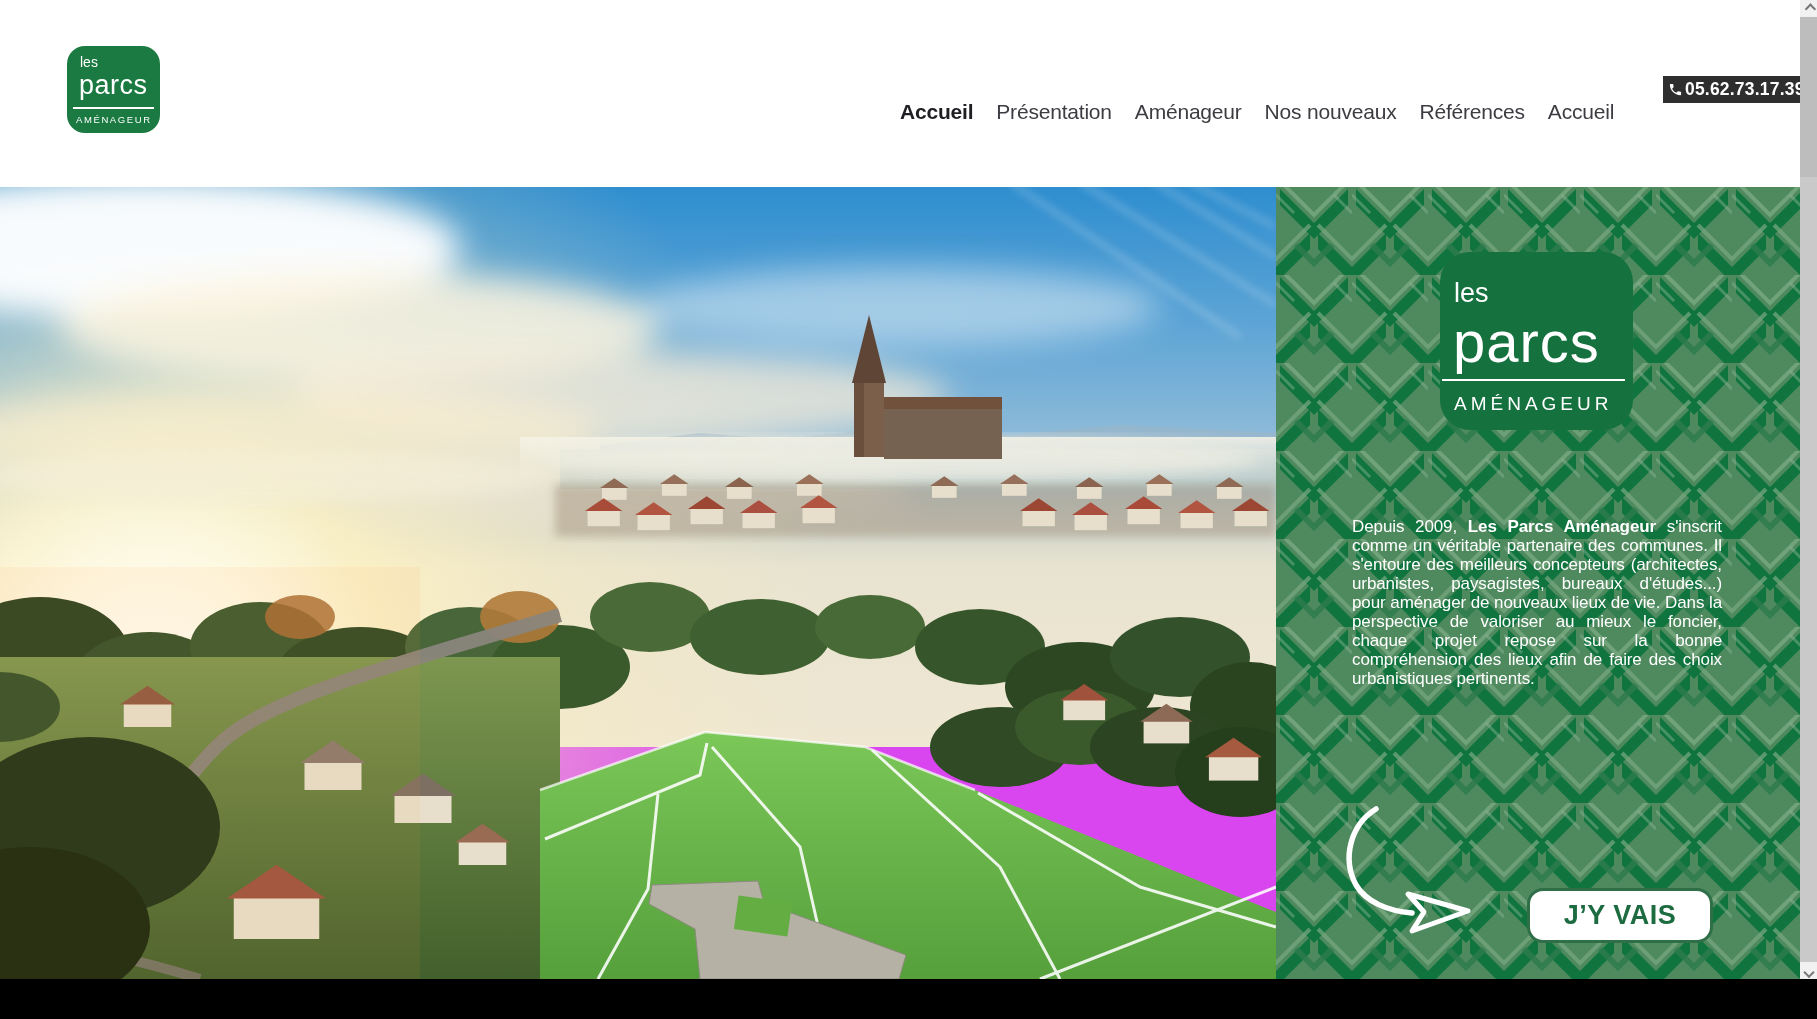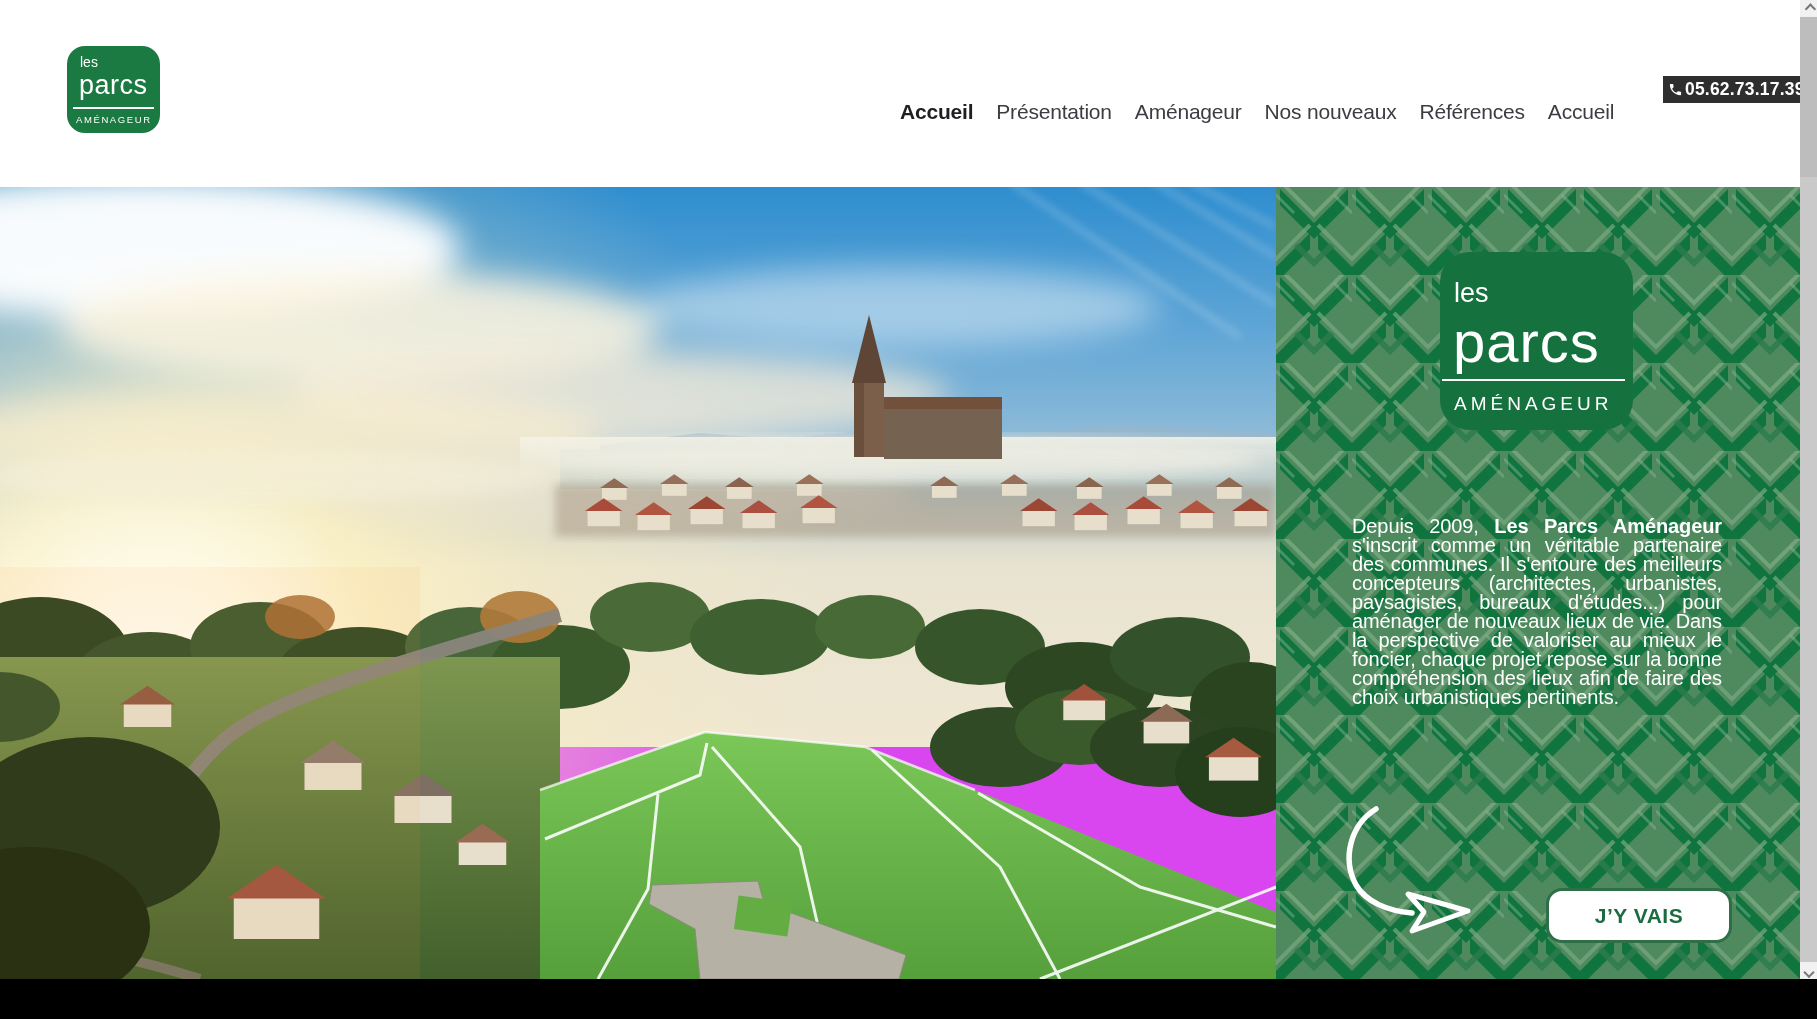--- a/index.html
+++ b/index.html
@@ -26,27 +26,27 @@
   .hero{position:absolute;left:0;top:187px;width:1276px;height:792px;overflow:hidden;}
   
   .panel{position:absolute;left:1276px;top:187px;width:524px;height:792px;overflow:hidden;}
   .panel .pat{position:absolute;left:0;top:0;}
   .plogo{position:absolute;left:164px;top:65px;width:193px;height:178px;background:#15713E;
          border-radius:30px;color:#fff;}
   .plogo .l1{position:absolute;left:14px;top:26px;font-size:27px;font-weight:300;}
   .plogo .l2{position:absolute;left:13px;top:56px;font-size:58px;font-weight:300;letter-spacing:1px;}
   .plogo .hr{position:absolute;left:2px;right:8px;top:127px;height:2px;background:#fff;}
   .plogo .l3{position:absolute;left:14px;top:141px;font-size:19px;letter-spacing:4px;font-weight:400;}
-  .ptext{position:absolute;left:76px;top:330px;width:370px;color:#fff;font-size:20px;
+  .ptext{position:absolute;left:76px;top:330px;width:370px;color:#fff;font-size:17px;
          line-height:19px;text-align:justify;letter-spacing:-.1px;}
   .ptext b{font-weight:bold;}
   .cta{position:absolute;left:251px;top:701px;width:186px;height:55px;background:#fff;
        border:3px solid #2E6F48;border-radius:16px;box-sizing:border-box;display:flex;
-       align-items:center;justify-content:center;color:#1D6B40;font-size:21px;font-weight:bold;
-       letter-spacing:.5px;cursor:pointer;margin-left:19px;}
+       align-items:center;justify-content:center;color:#1D6B40;font-size:27px;font-weight:bold;
+       letter-spacing:.5px;cursor:pointer;}
   .arrow{position:absolute;left:60px;top:612px;}
   
   .bottom-strip{position:absolute;left:0;top:979px;width:1817px;height:40px;background:#000;}
   
   .sbar{position:absolute;left:1800px;top:0;width:17px;height:979px;background:#C9C9C9;}
   .sbtn{position:absolute;left:0;width:17px;height:17px;background:#F1F1F1;display:flex;
         align-items:center;justify-content:center;cursor:pointer;}
   .sbtn.up{top:0;} .sbtn.down{bottom:0;}
   .chev{width:6px;height:6px;border-left:2px solid #777;border-bottom:2px solid #777;display:block;}
   .chev.u{transform:rotate(135deg) translate(-1px,-1px);}

